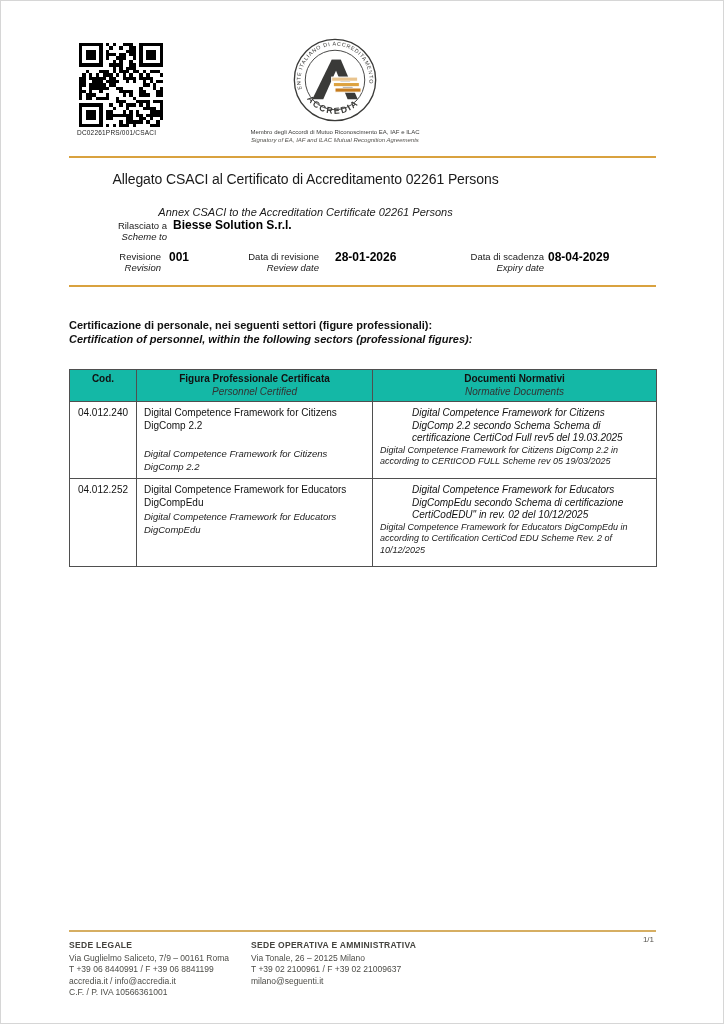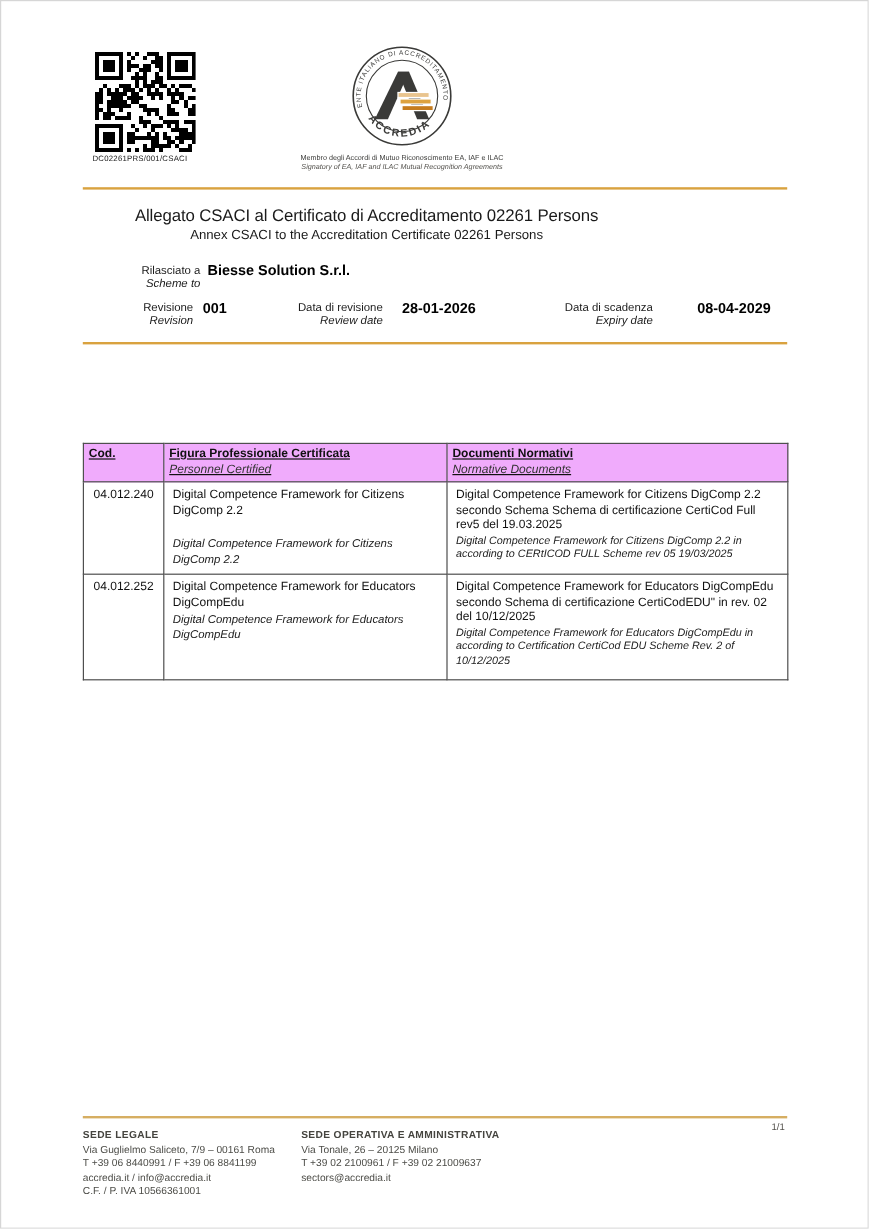--- a/index.html
+++ b/index.html
@@ -8,41 +8,41 @@
   
   .qr-svg{position:absolute;left:78px;top:42px;width:84px;height:84px;}
   .qr-label{position:absolute;left:76px;top:128px;font-size:6.5px;letter-spacing:.2px;color:#222;}
   .logo-svg{position:absolute;left:292px;top:36px;width:84px;height:86px;}
   .mra{position:absolute;left:224px;top:128px;width:220px;text-align:center;font-size:6px;line-height:7.5px;color:#3a3a38;}
   .mra .en{font-style:italic;color:#55534e;}
   .gold-line{position:absolute;left:68px;width:587px;height:2px;background:var(--gold,#D9A23F);}
   
   .title-block{position:absolute;left:0;top:170px;width:609px;text-align:center;}
   .title-it{font-size:14px;letter-spacing:-.1px;color:#1a1a1a;}
-  .title-en{font-size:11px;margin-top:3px;color:#1a1a1a;}
+  .title-en{font-size:11px;font-style:italic;margin-top:19px;color:#1a1a1a;}
   
   .lbl-stack{font-size:9.5px;line-height:11px;text-align:right;color:#1a1a1a;}
   .lbl-stack .en{font-style:italic;}
   .big-val{font-weight:bold;font-size:12px;color:#000;}
   
   .section-heading{position:absolute;left:68px;top:317px;font-size:11px;line-height:14px;font-weight:bold;color:#111;}
   .section-heading .en{font-style:italic;}
   
   table.cert{position:absolute;left:68px;top:368px;width:587px;border-collapse:collapse;table-layout:fixed;}
   table.cert col.c1{width:67px;} table.cert col.c2{width:236px;} table.cert col.c3{width:284px;}
   table.cert th,table.cert td{border:1px solid #4f4f4f;vertical-align:top;}
-  table.cert thead th{background:#f0abfc;font-size:10px;line-height:12.5px;padding:3px 4px;font-weight:bold;text-align:left;text-decoration:underline;}
+  table.cert thead th{background:#14b8a6;font-size:10px;line-height:12.5px;padding:3px 4px;font-weight:bold;text-align:center;}
   table.cert thead .sub{font-weight:normal;font-style:italic;color:#333;}
   table.cert td{padding:5px 7px;font-size:10px;line-height:12.5px;}
   td.cod{text-align:center;padding-top:6px;}
   .figura-main{color:#111;}
   .figura-sub{font-style:italic;font-size:9.5px;color:#222;}
   tr.r1 .figura-sub{margin-top:16px;}
   tr.r2 .figura-sub{margin-top:2px;}
-  .doc-main{color:#111;}
+  .doc-main{font-style:italic;color:#111;margin-left:32px;}
   .doc-sub{font-style:italic;font-size:9px;line-height:11.5px;color:#222;margin-top:0;}
   tr.r1{height:74px;} tr.r2{height:88px;}
   
   .footer-line{top:929px;background:var(--gold-soft,#D6AE62);}
   .f-col{position:absolute;top:939px;font-size:8.5px;line-height:11.5px;color:#4c4c47;}
   .f-col .f-head{font-weight:bold;letter-spacing:.3px;margin-bottom:1px;color:#45443f;}
   .f-legal{left:68px;} .f-oper{left:250px;}
   .page-num{position:absolute;right:69px;top:934px;font-size:8px;color:#55534e;}
 </style>
 </head>
@@ -432,24 +432,28 @@
   <div class="abs lbl-stack" style="left:230px;top:250px;width:88px">
     <div>Data di revisione</div>
     <div class="en">Review date</div>
   </div>
   <div class="abs big-val" style="left:334px;top:249px">28-01-2026</div>
 
   <div class="abs lbl-stack" style="left:455px;top:250px;width:88px">
     <div>Data di scadenza</div>
     <div class="en">Expiry date</div>
   </div>
-  <div class="abs big-val" style="left:580px;top:249px">08-04-2029</div>
+  <div class="abs big-val" style="left:547px;top:249px">08-04-2029</div>
 
   <div class="gold-line" style="top:284px"></div>
 
+  <div class="section-heading">
+    <div>Certificazione di personale, nei seguenti settori (figure professionali):</div>
+    <div class="en">Certification of personnel, within the following sectors (professional figures):</div>
+  </div>
 
   <table class="cert">
     <colgroup>
         <col class="c1">
         <col class="c2">
         <col class="c3">
       </colgroup>
     <thead>
       <tr>
         <th>Cod.</th>
@@ -496,18 +500,18 @@
     <div>Via Guglielmo Saliceto, 7/9  –  00161  Roma</div>
     <div>T  +39 06 8440991  /  F  +39 06 8841199</div>
     <div>accredia.it  /  info@accredia.it</div>
     <div>C.F. / P. IVA  10566361001</div>
   </div>
 
   <div class="f-col f-oper">
     <div class="f-head">SEDE OPERATIVA E AMMINISTRATIVA</div>
     <div>Via Tonale, 26  –  20125  Milano</div>
     <div>T  +39 02 2100961  /  F  +39 02 21009637</div>
-    <div>sectors@accredia.it</div>
+    <div>milano@seguenti.it</div>
   </div>
 
   <div class="page-num">1/1</div>
 
 </div>
 
 </body></html>

